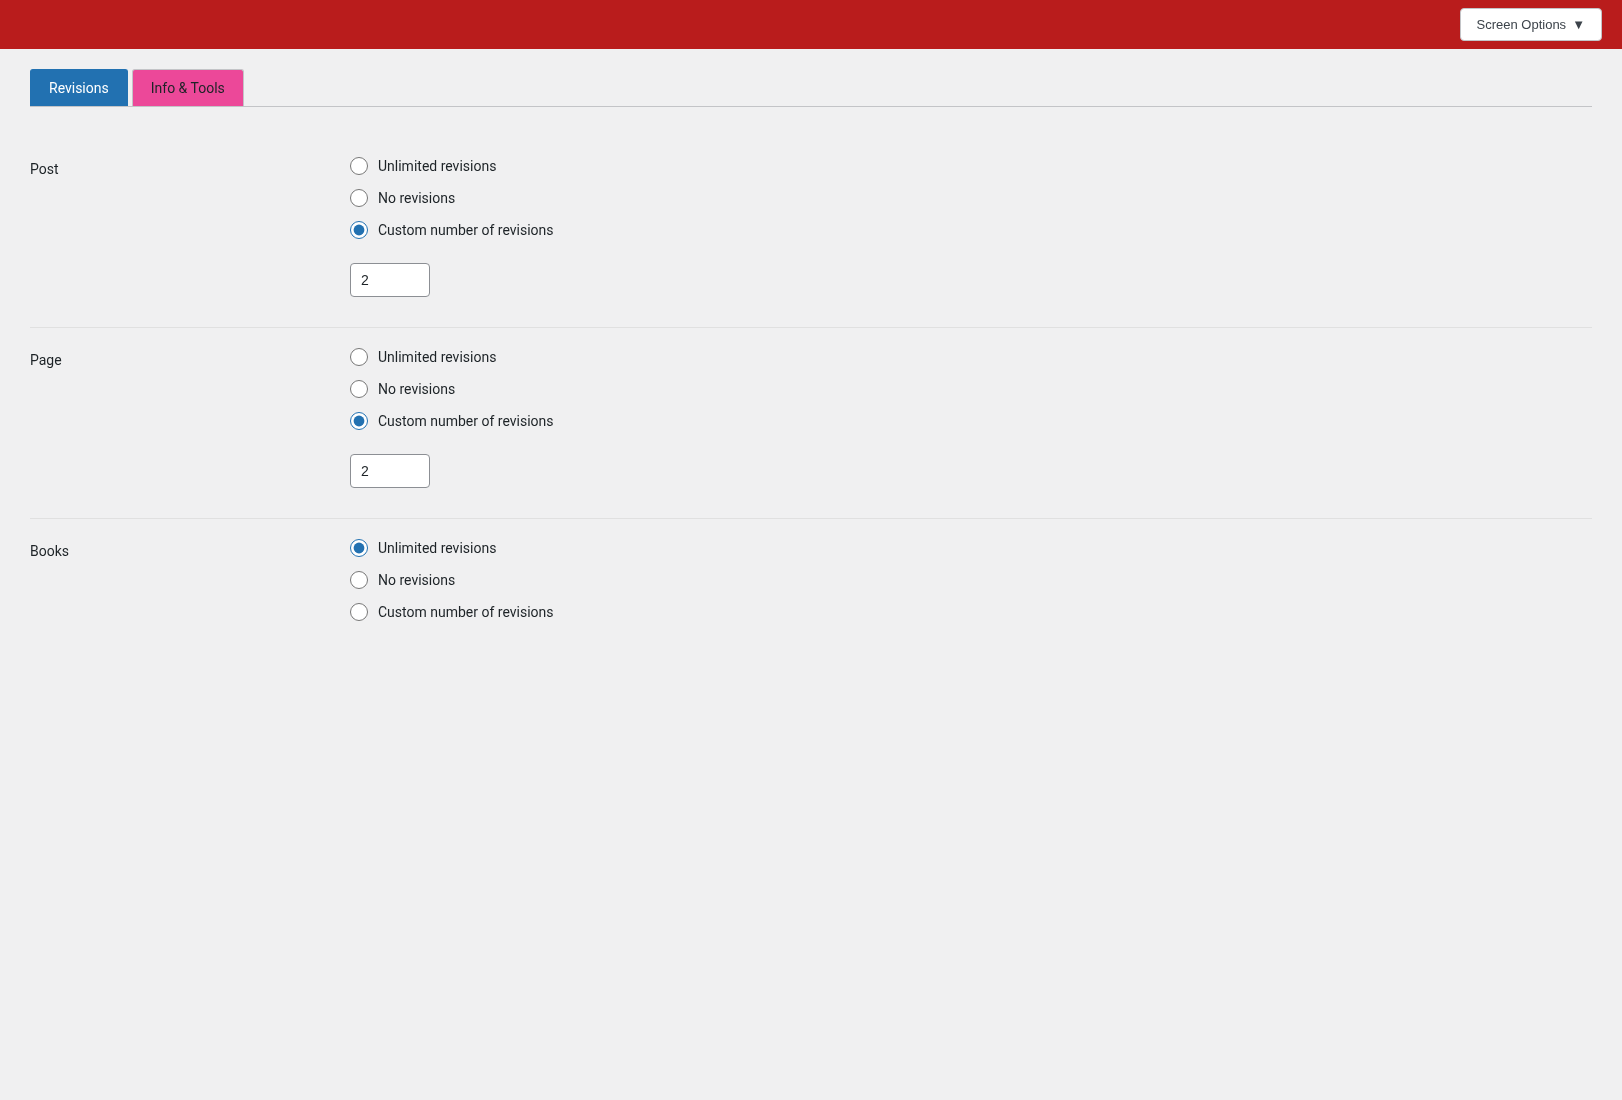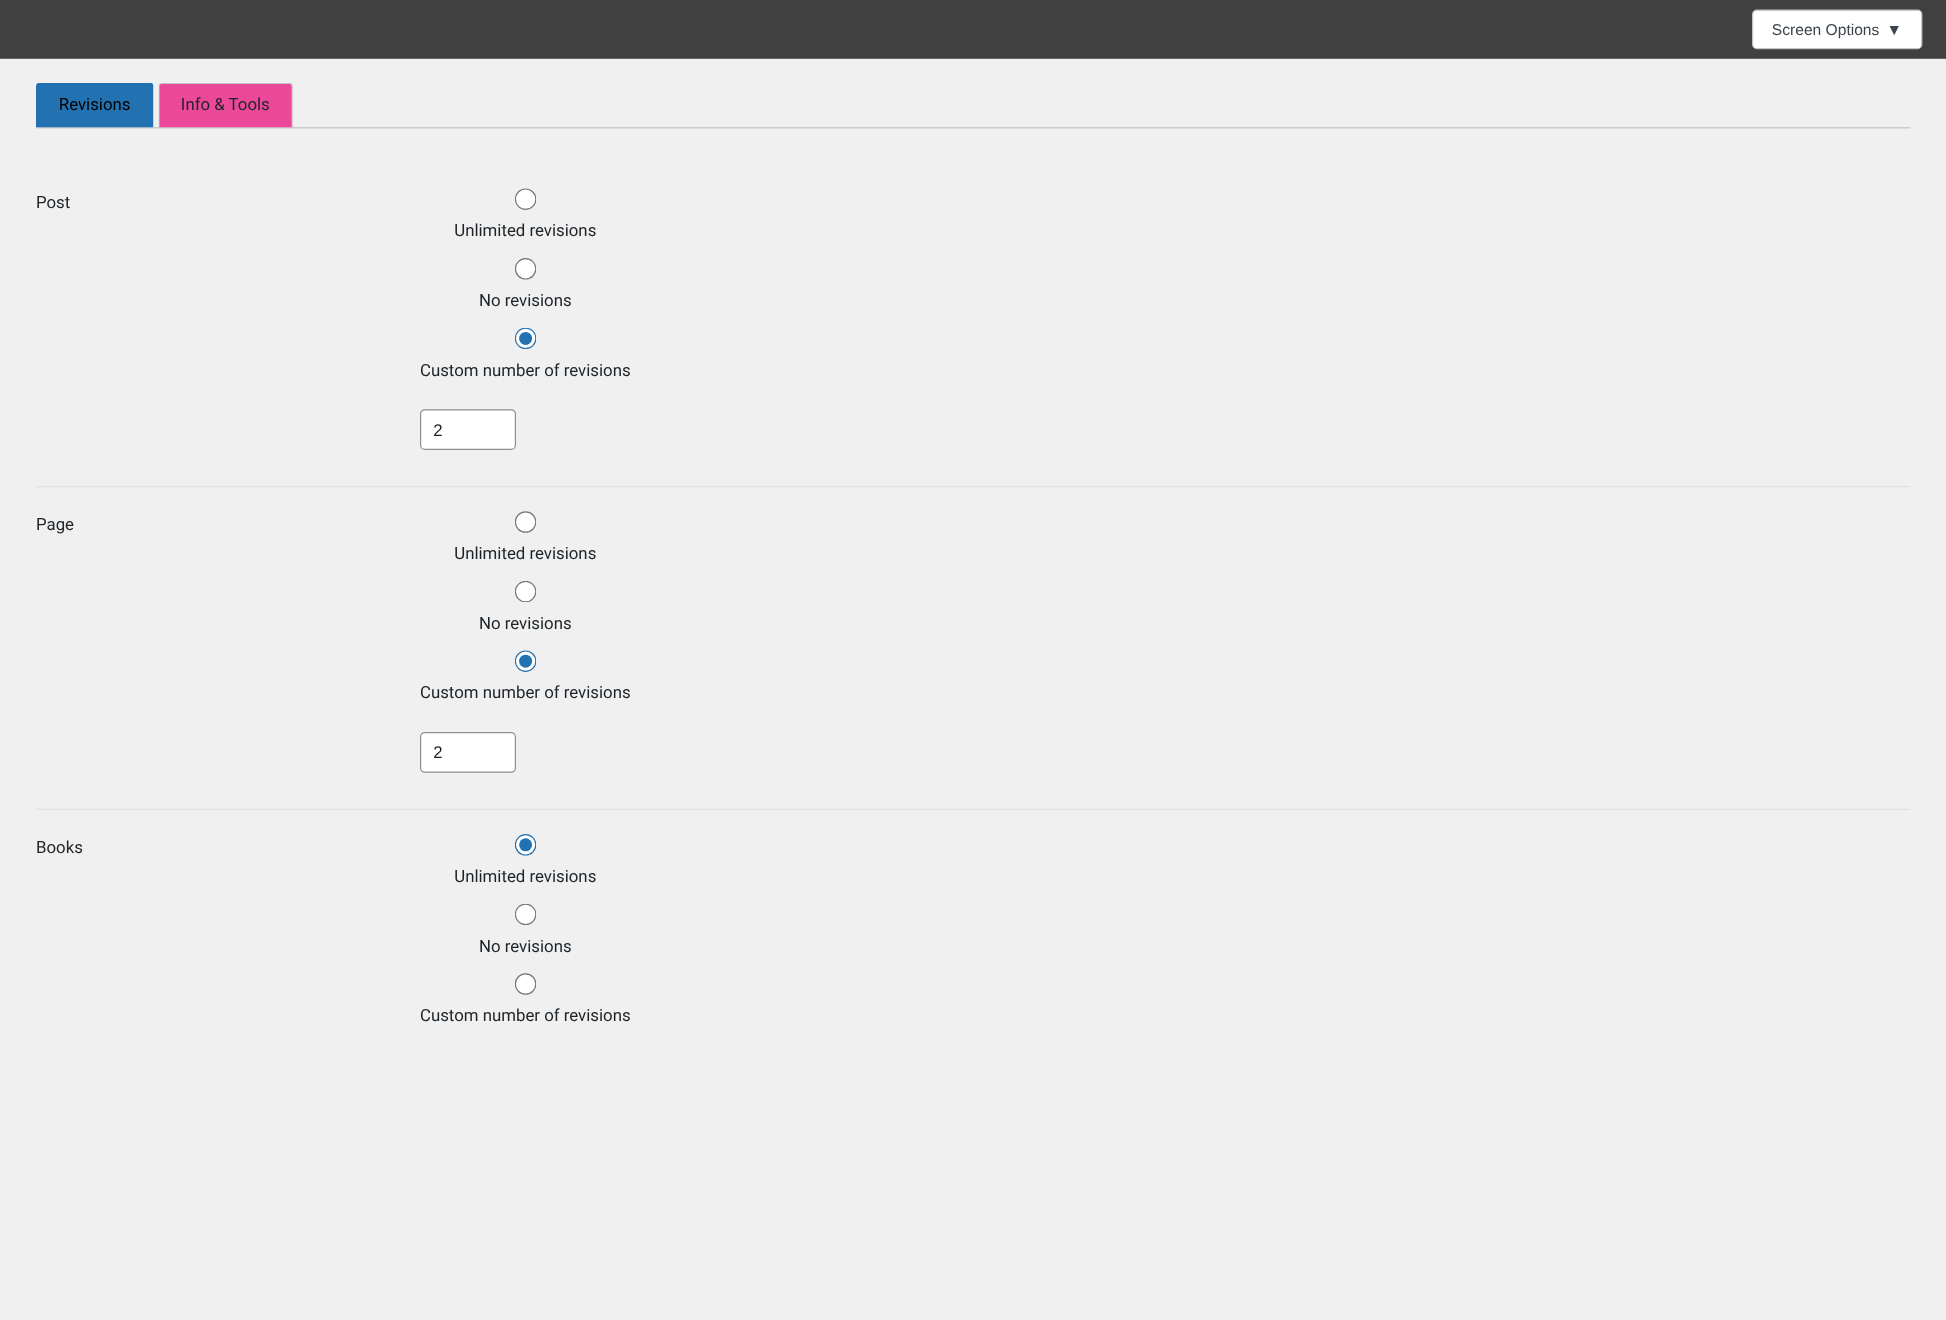--- a/index.html
+++ b/index.html
@@ -14,21 +14,21 @@
       font-size: 14px;
       color: #1d2327;
       min-height: 1100px;
       width: 1622px;
     }
 
     .screen-options-bar {
       display: flex;
       justify-content: flex-end;
       padding: 8px 20px;
-      background: #404040;
+      background: #b91c1c;
     }
 
     .screen-options-button {
       background: #fff;
       border: 1px solid #c3c4c7;
       border-radius: 4px;
       padding: 8px 16px;
       font-size: 13px;
       color: #3c434a;
       cursor: pointer;
@@ -60,21 +60,21 @@
       font-size: 14px;
       cursor: pointer;
       border: 1px solid transparent;
       border-bottom: none;
       text-decoration: none;
       display: inline-block;
     }
 
     .tab.active {
       background: #2271b1;
-      color: #000000;
+      color: #ffffff;
       border-color: #2271b1;
       border-radius: 3px 3px 0 0;
     }
 
     .tab.inactive {
       background: #ec4899;
       color: #1d2327;
       border-color: #c3c4c7;
       border-radius: 3px 3px 0 0;
       margin-left: 4px;
@@ -98,21 +98,20 @@
       display: flex;
       flex-direction: column;
       gap: 14px;
     }
 
     .radio-option {
       display: flex;
       align-items: center;
       gap: 10px;
       cursor: pointer;
-      flex-direction: column;
     }
 
     .radio-option input[type="radio"] {
       width: 18px;
       height: 18px;
       cursor: pointer;
       accent-color: #2271b1;
     }
 
     .radio-label {

